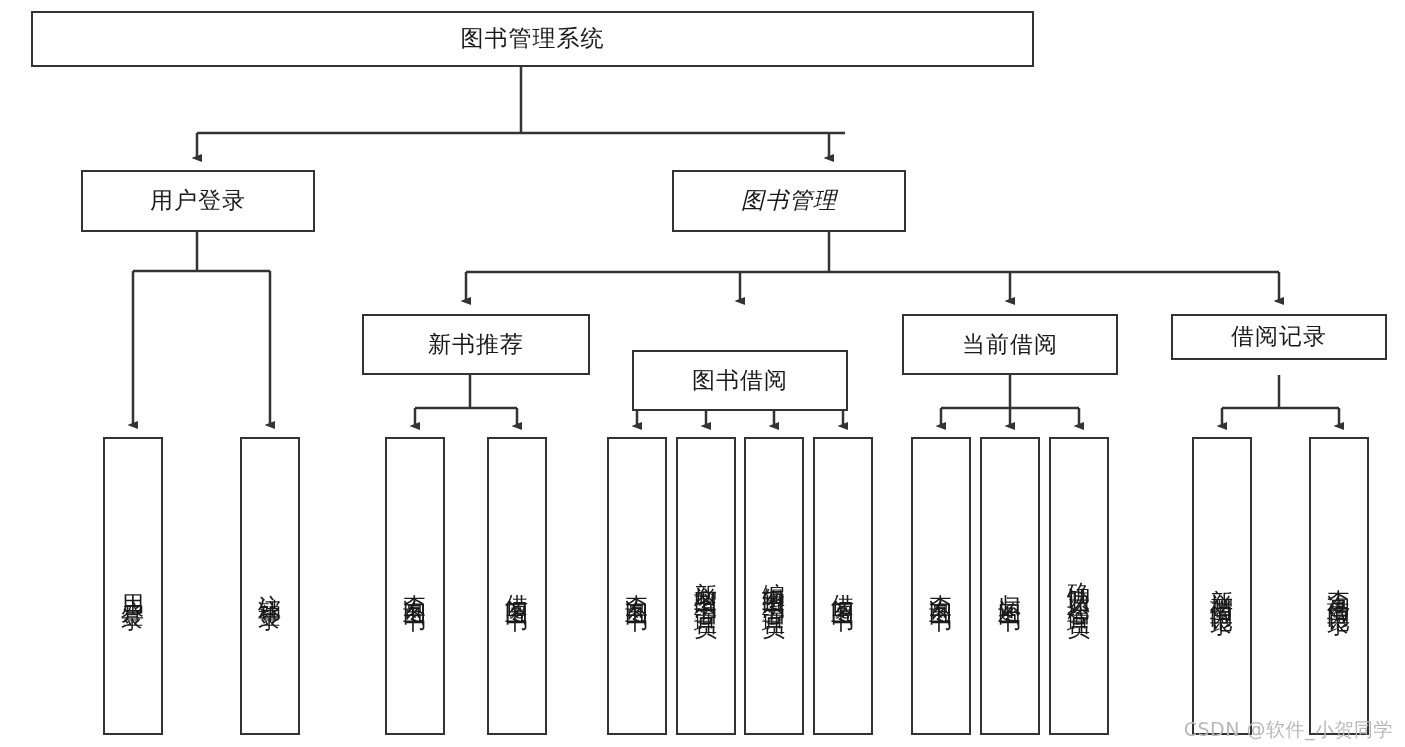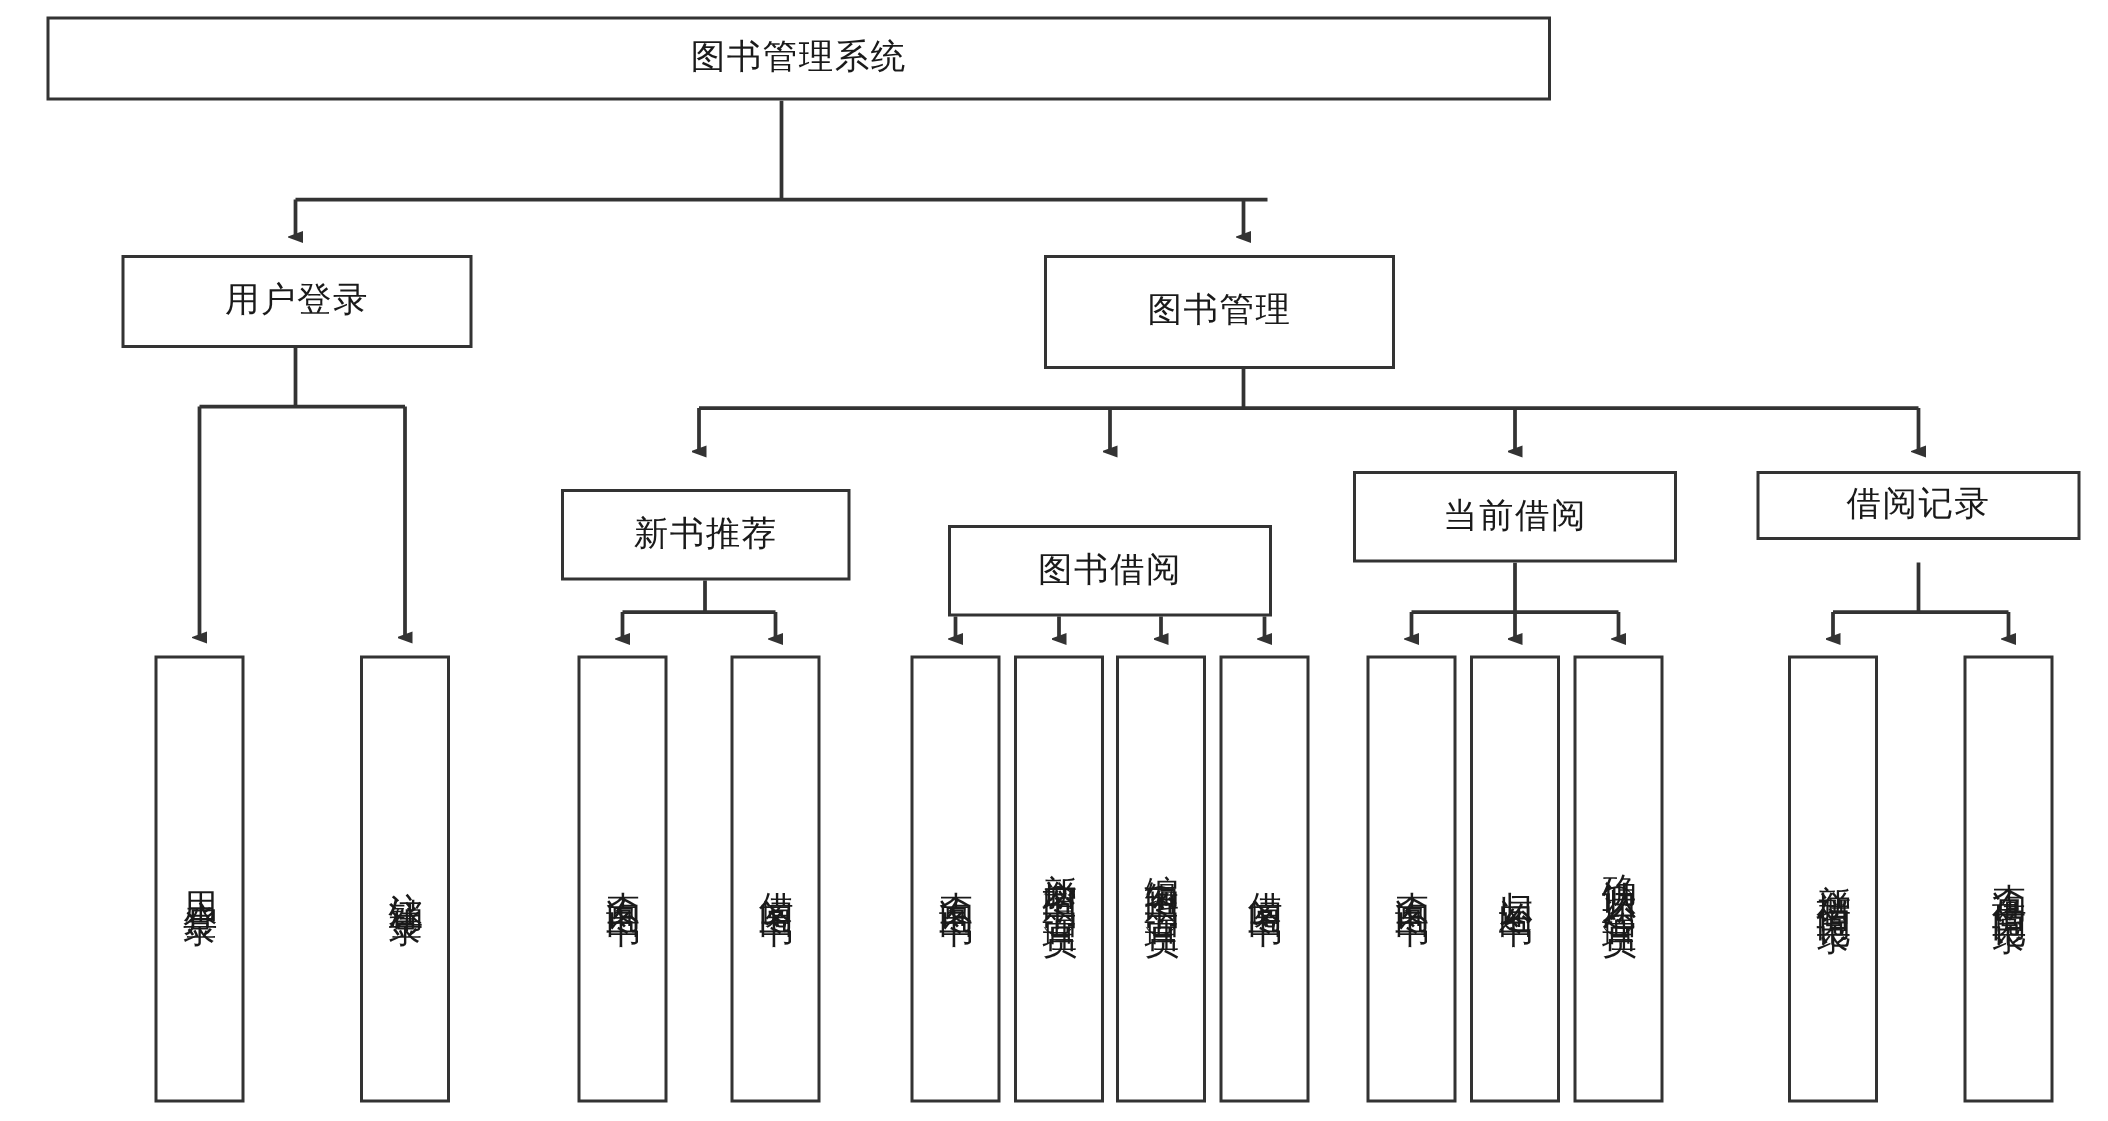--- a/index.html
+++ b/index.html
@@ -126,25 +126,25 @@
   </svg>
 
   <div class="node root horiz" style="left:31px; top:11px; width:1003px; height:56px;">
     <span>图书管理系统</span>
   </div>
 
   <div class="node horiz" style="left:81px; top:170px; width:234px; height:62px;">
     <span>用户登录</span>
   </div>
 
-  <div class="node horiz" style="left:696px; top:170px; width:234px; height:76px;">
+  <div class="node horiz" style="left:672px; top:170px; width:234px; height:62px;font-style:italic;">
     <span>图书管理</span>
   </div>
 
-  <div class="node horiz" style="left:362px; top:326px; width:193px; height:61px;margin-left:12px;">
+  <div class="node horiz" style="left:362px; top:314px; width:228px; height:61px;">
     <span>新书推荐</span>
   </div>
 
   <div class="node horiz" style="left:632px; top:314px; width:216px; height:61px;margin-top:36px;">
     <span>图书借阅</span>
   </div>
 
   <div class="node horiz" style="left:902px; top:314px; width:216px; height:61px;">
     <span>当前借阅</span>
   </div>
@@ -198,14 +198,15 @@
   </div>
 
   <div class="node leaf" style="left:1192px; top:437px; width:60px; height:298px;">
     <span class="vtext">新增借阅记录</span>
   </div>
 
   <div class="node leaf" style="left:1309px; top:437px; width:60px; height:298px;">
     <span class="vtext">查询借阅记录</span>
   </div>
 
+  <div class="watermark">CSDN @软件_小贺同学</div>
 
 </div>
 
 </body></html>

